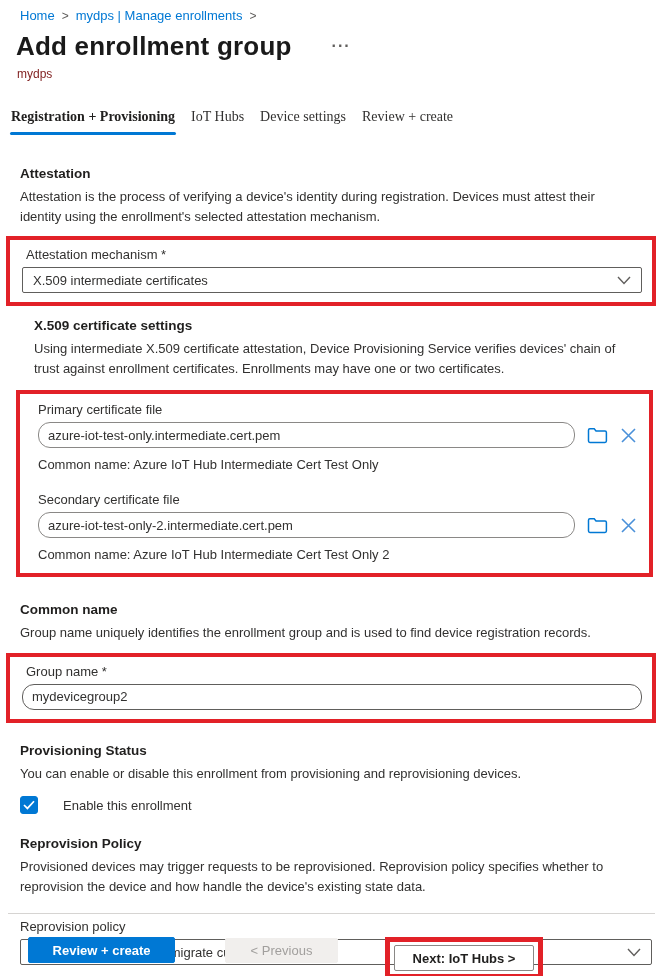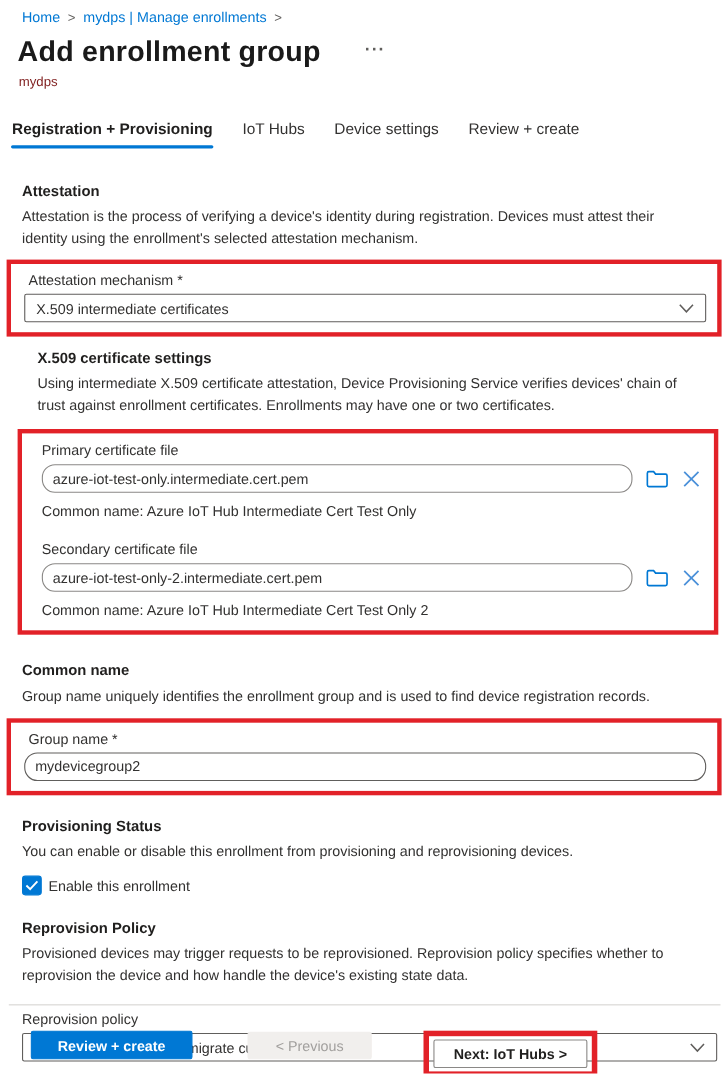--- a/index.html
+++ b/index.html
@@ -16,21 +16,21 @@
   .breadcrumb a { color: #0078d4; text-decoration: none; cursor: pointer; }
   .crumb-sep { color: #605e5c; font-size: 12px; }
 
   
   .page-title-row { display: flex; align-items: flex-start; gap: 40px; margin: 8px 0 0 16px; }
   .page-title { font-size: 26px; font-weight: 700; color: #1a1a1a; letter-spacing: 0.2px; }
   .title-ellipsis { color: #605e5c; font-size: 16px; font-weight: 700; letter-spacing: 1px; padding-top: 6px; }
   .page-subtitle { margin: 5px 0 0 17px; font-size: 12px; color: #7f1d1d; }
 
   
-  .tabs { display: flex; gap: 25px; margin: 24px 0 0 10px; font-size: 14px; }
+  .tabs { display: flex; gap: 14px; margin: 24px 0 0 10px; font-size: 14px; font-family: Liberation Serif, serif; }
   .tab { padding: 4px 1px 10px 1px; color: #323130; cursor: pointer; position: relative; }
   .tab.active { font-weight: 700; color: #201f1e; }
   .tab.active::after {
     content: ""; position: absolute; left: 0; right: 0; bottom: 0;
     height: 3px; background: #0078d4; border-radius: 2px;
   }
 
   
   .section { margin-left: 20px; }
   .section-heading { font-weight: 700; font-size: 13.5px; color: #201f1e; }
@@ -60,21 +60,21 @@
   .icon-btn { background: none; border: none; cursor: pointer; display: flex; align-items: center; padding: 0; }
 
   .common-name { margin-top: 9px; font-size: 13px; color: #323130; }
 
   
   .cert-section { margin-left: 34px; }
   .cert-section .section-desc { width: 590px; }
   .cert-redbox { margin: 12px 8px 0 -18px; padding: 8px 12px 11px 18px; }
 
   
-  .checkbox-row { display: flex; align-items: center; gap: 6px; margin-top: 13px; cursor: pointer; }
+  .checkbox-row { display: flex; align-items: center; gap: 25px; margin-top: 13px; cursor: pointer; }
   .checkbox {
     width: 18px; height: 18px; background: #0078d4; border: 1px solid #0078d4;
     border-radius: 3px; display: flex; align-items: center; justify-content: center;
   }
 
   
   .footer-divider { position: absolute; left: 8px; right: 6px; top: 913px; height: 1px; background: #d6d4d2; }
   .footer { position: absolute; top: 937px; left: 0; width: 100%; display: flex; align-items: flex-start; }
   .btn { font-family: "Liberation Sans", "DejaVu Sans", sans-serif; font-size: 13px; cursor: pointer; border-radius: 2px; }
   .btn-primary {

